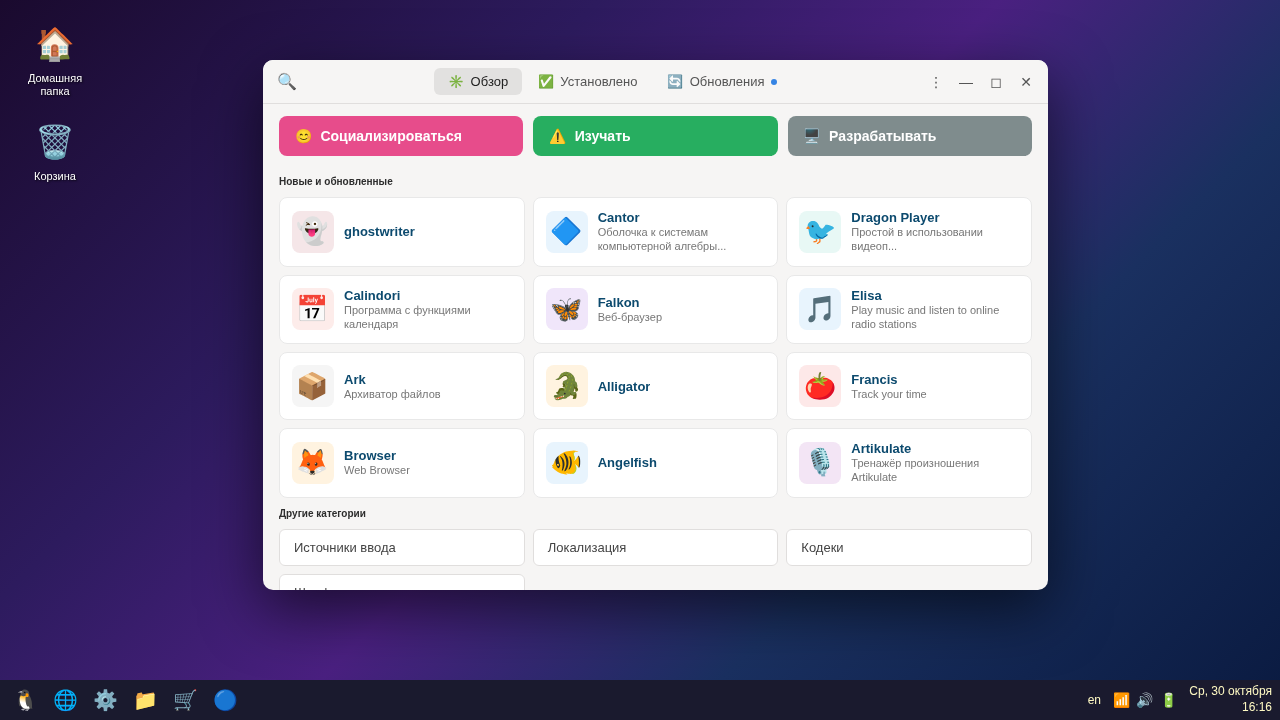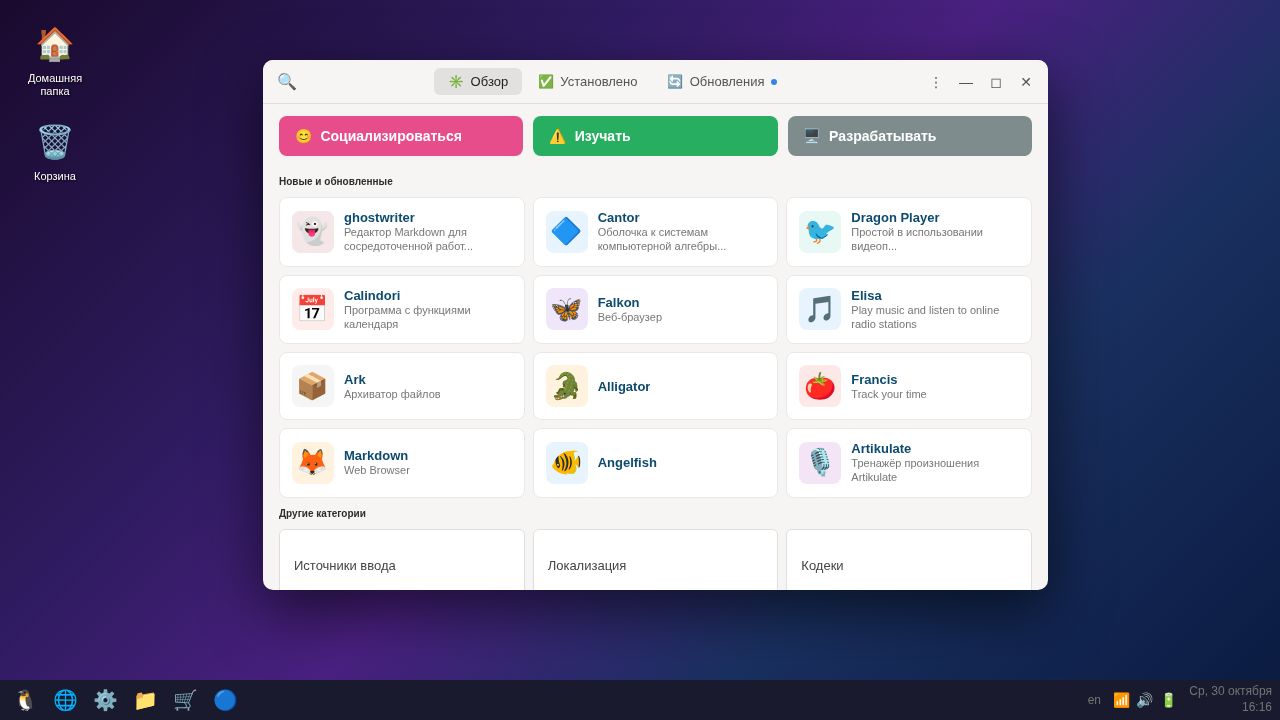--- a/index.html
+++ b/index.html
@@ -74,21 +74,21 @@
       justify-content: center;
       border-radius: 6px;
       cursor: pointer;
       font-size: 20px;
     }
     .taskbar-spacer { flex: 1; }
     .taskbar-right {
       display: flex;
       align-items: center;
       gap: 12px;
-      color: #737373;
+      color: #fef9c3;
       font-size: 12px;
     }
     .taskbar-clock {
       text-align: right;
       line-height: 1.3;
     }
     .taskbar-icons {
       display: flex;
       align-items: center;
       gap: 6px;
@@ -266,21 +266,21 @@
     .cat-tags {
       display: grid;
       grid-template-columns: repeat(3, 1fr);
       gap: 8px;
       margin-bottom: 8px;
     }
     .cat-tag {
       background: white;
       border: 1px solid #e0dedd;
       border-radius: 6px;
-      padding: 28px 14px;
+      padding: 10px 14px;
       font-size: 13px;
       color: #444;
       cursor: pointer;
     }
     .cat-tags-2 {
       display: grid;
       grid-template-columns: repeat(3, 1fr);
       gap: 8px;
     }
 
@@ -384,21 +384,20 @@
     </div>
 
     <div class="section-heading">Новые и обновленные</div>
 
     <div class="app-grid">
 
       <div class="app-card">
         <div class="app-icon icon-ghostwriter">👻</div>
         <div class="app-info">
           <div class="app-name">ghostwriter</div>
-          <div class="app-desc">Редактор Markdown для сосредоточенной работ...</div>
         </div>
       </div>
       <div class="app-card">
         <div class="app-icon icon-cantor">🔷</div>
         <div class="app-info">
           <div class="app-name">Cantor</div>
           <div class="app-desc">Оболочка к системам компьютерной алгебры...</div>
         </div>
       </div>
       <div class="app-card">
@@ -448,21 +447,21 @@
         <div class="app-icon icon-francis">🍅</div>
         <div class="app-info">
           <div class="app-name">Francis</div>
           <div class="app-desc">Track your time</div>
         </div>
       </div>
 
       <div class="app-card">
         <div class="app-icon icon-firefox">🦊</div>
         <div class="app-info">
-          <div class="app-name">Markdown</div>
+          <div class="app-name">Browser</div>
           <div class="app-desc">Web Browser</div>
         </div>
       </div>
       <div class="app-card">
         <div class="app-icon icon-angelfish">🐠</div>
         <div class="app-info">
           <div class="app-name">Angelfish</div>
         </div>
       </div>
       <div class="app-card">

